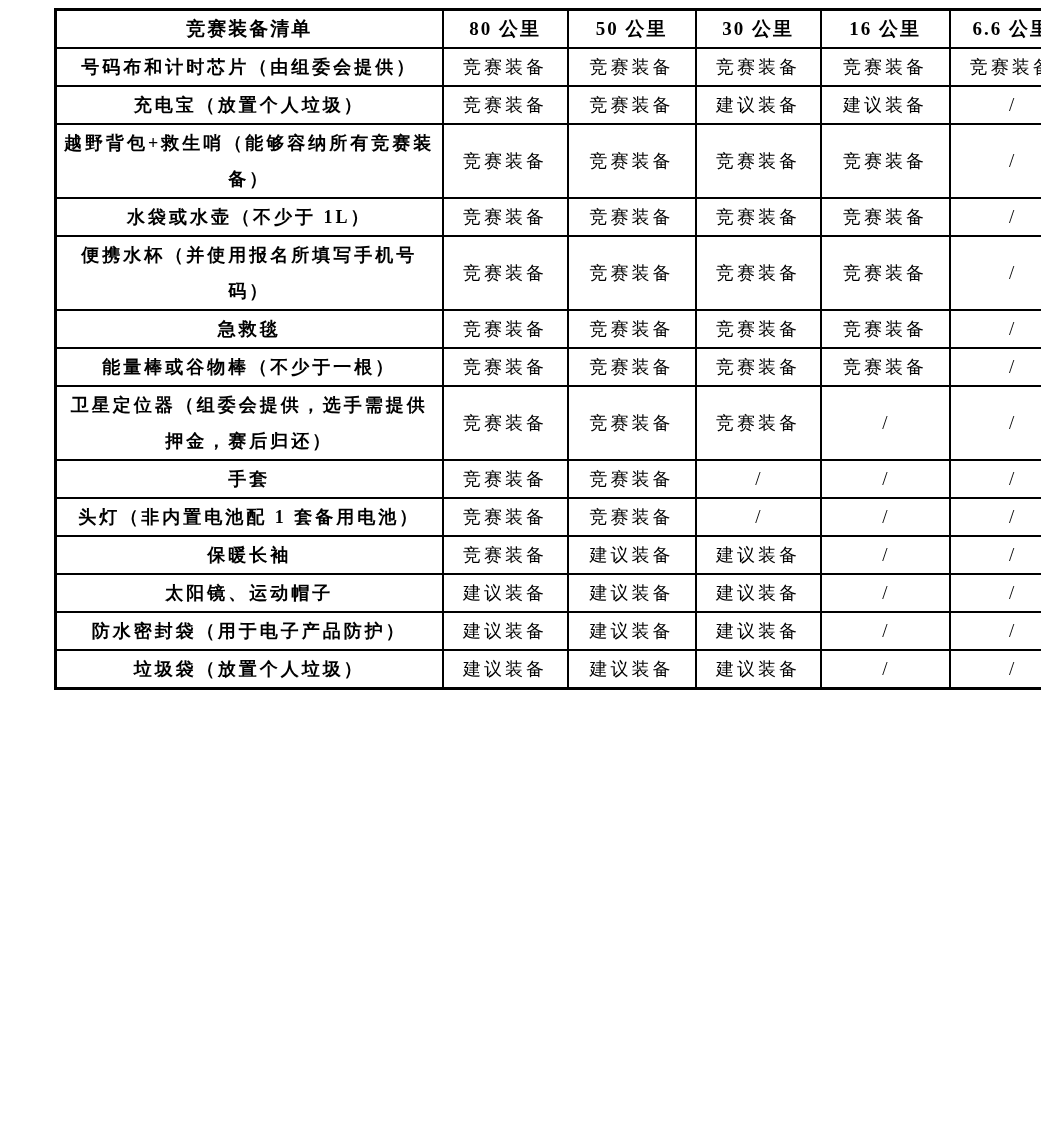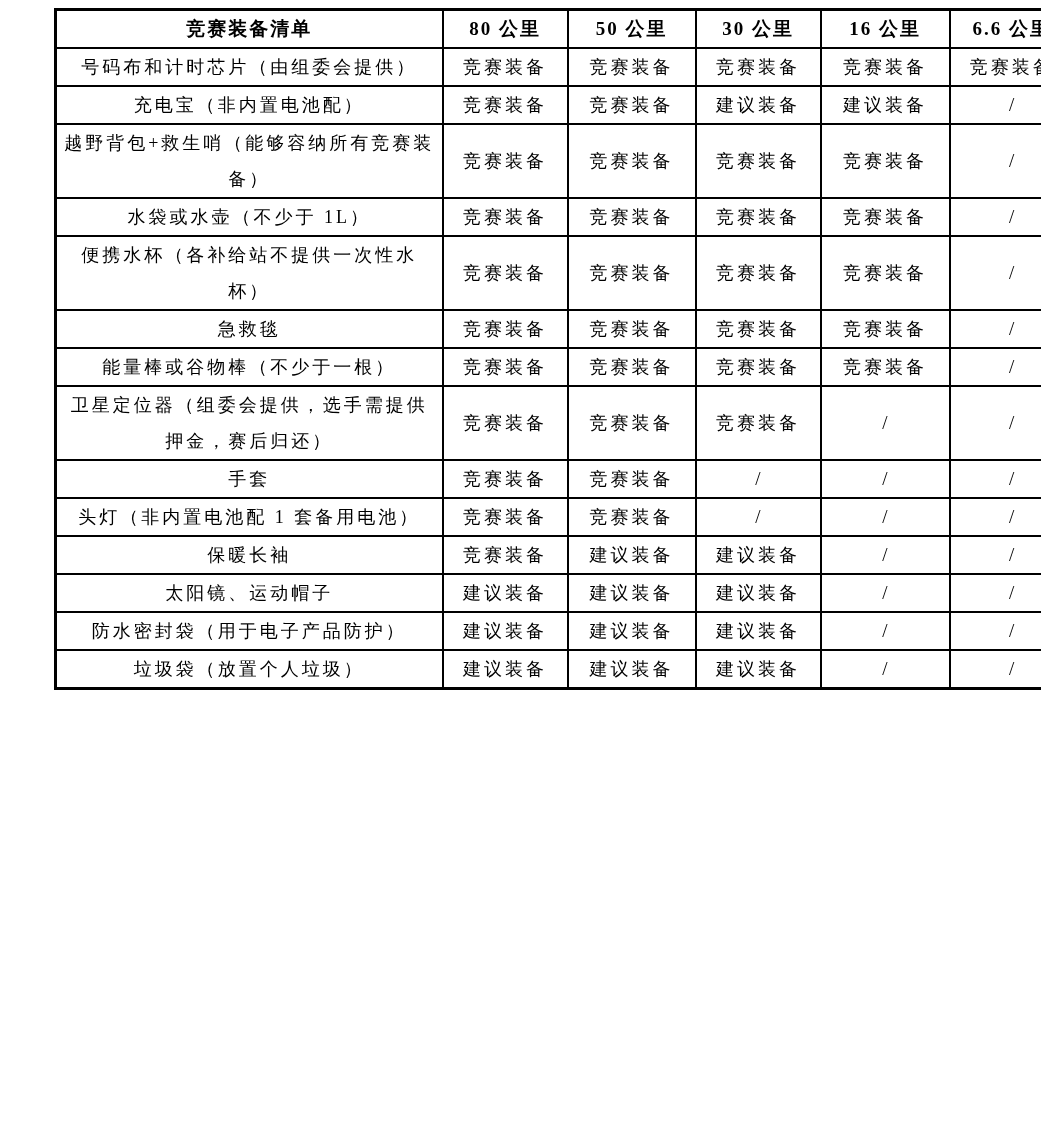--- a/index.html
+++ b/index.html
@@ -45,20 +45,21 @@
     word-break: break-all;
   }
   th {
     font-size: 19px;
     font-weight: bold;
     letter-spacing: 2px;
     height: 33px;
   }
   td.item-cell {
     padding: 0 4px;
+    font-weight: bold;
   }
   td.na-cell {
     letter-spacing: 0;
     font-size: 19px;
   }
 </style>
 </head>
 <body>
 
 <div class="page">
@@ -84,21 +85,21 @@
     <tbody>
         <tr>
           <td class="item-cell">号码布和计时芯片（由组委会提供）</td>
           <td class="status-cell">竞赛装备</td>
           <td class="status-cell">竞赛装备</td>
           <td class="status-cell">竞赛装备</td>
           <td class="status-cell">竞赛装备</td>
           <td class="status-cell">竞赛装备</td>
         </tr>
         <tr>
-          <td class="item-cell">充电宝（非内置电池配）</td>
+          <td class="item-cell">充电宝（放置个人垃圾）</td>
           <td class="status-cell">竞赛装备</td>
           <td class="status-cell">竞赛装备</td>
           <td class="status-cell">建议装备</td>
           <td class="status-cell">建议装备</td>
           <td class="na-cell">/</td>
         </tr>
         <tr>
           <td class="item-cell">越野背包+救生哨（能够容纳所有竞赛装备）</td>
           <td class="status-cell">竞赛装备</td>
           <td class="status-cell">竞赛装备</td>
@@ -108,21 +109,21 @@
         </tr>
         <tr>
           <td class="item-cell">水袋或水壶（不少于 1L）</td>
           <td class="status-cell">竞赛装备</td>
           <td class="status-cell">竞赛装备</td>
           <td class="status-cell">竞赛装备</td>
           <td class="status-cell">竞赛装备</td>
           <td class="na-cell">/</td>
         </tr>
         <tr>
-          <td class="item-cell">便携水杯（各补给站不提供一次性水杯）</td>
+          <td class="item-cell">便携水杯（并使用报名所填写手机号码）</td>
           <td class="status-cell">竞赛装备</td>
           <td class="status-cell">竞赛装备</td>
           <td class="status-cell">竞赛装备</td>
           <td class="status-cell">竞赛装备</td>
           <td class="na-cell">/</td>
         </tr>
         <tr>
           <td class="item-cell">急救毯</td>
           <td class="status-cell">竞赛装备</td>
           <td class="status-cell">竞赛装备</td>

